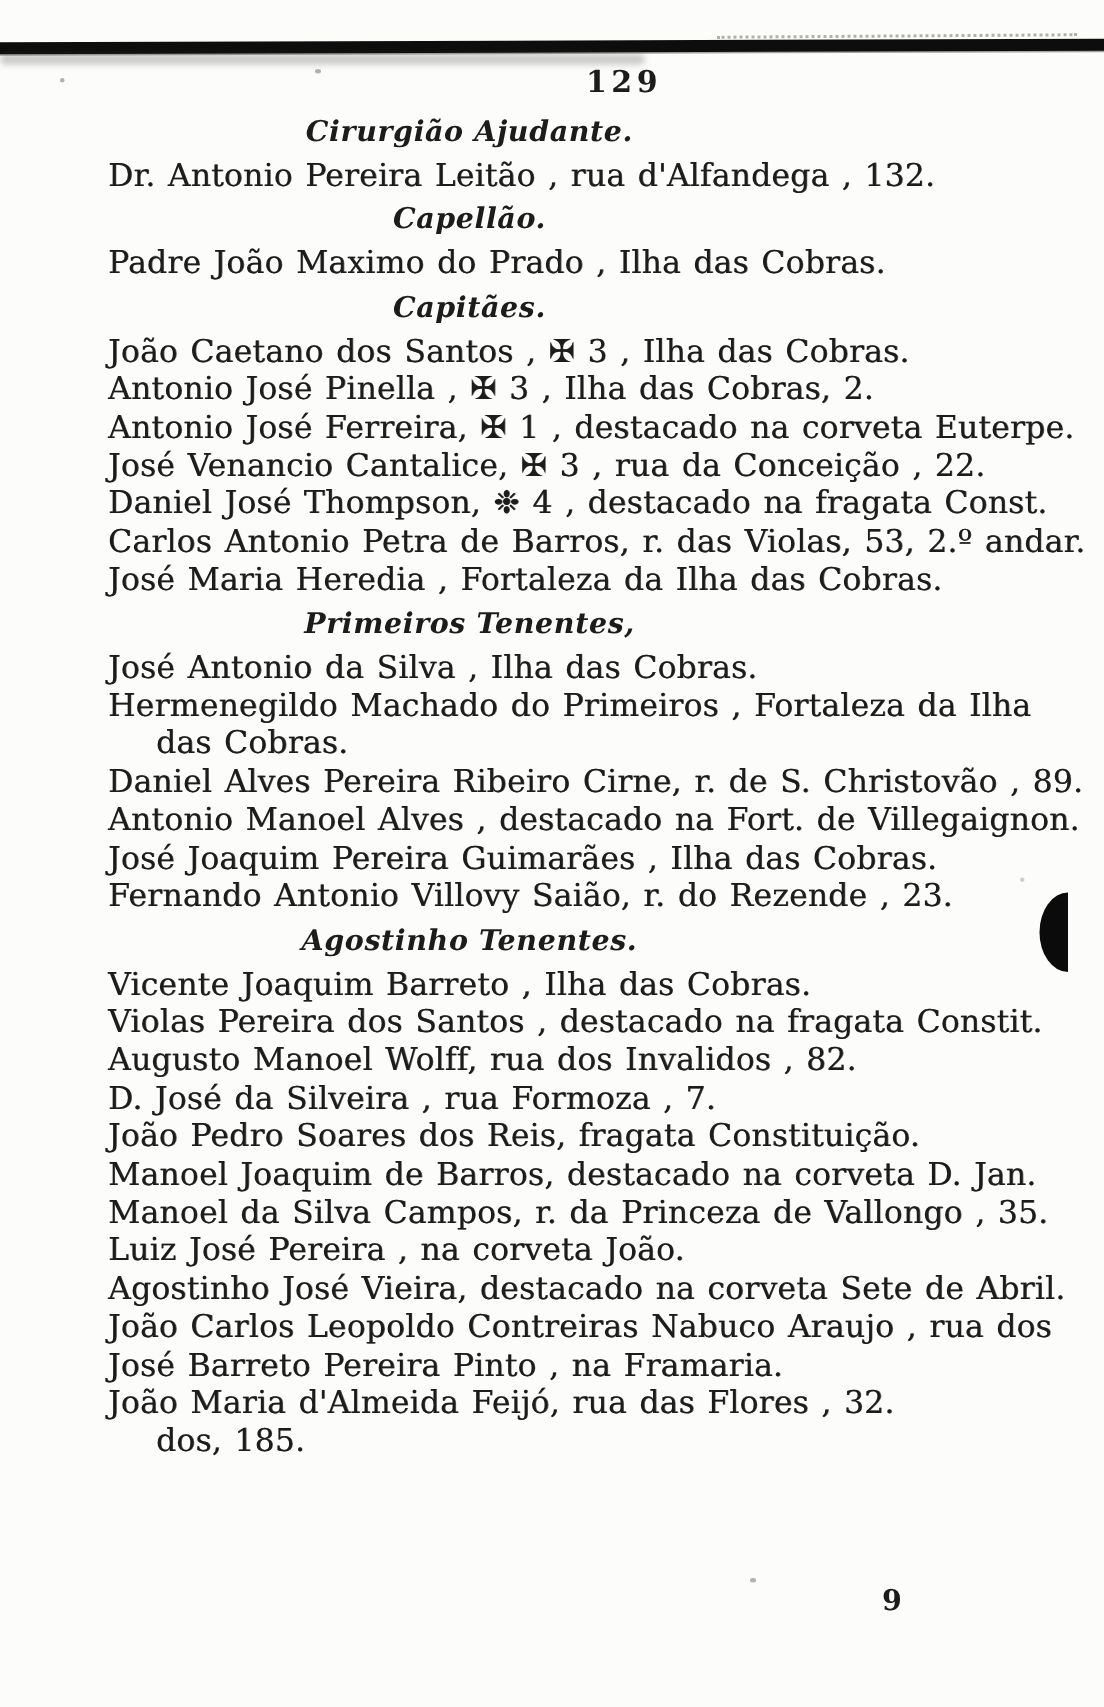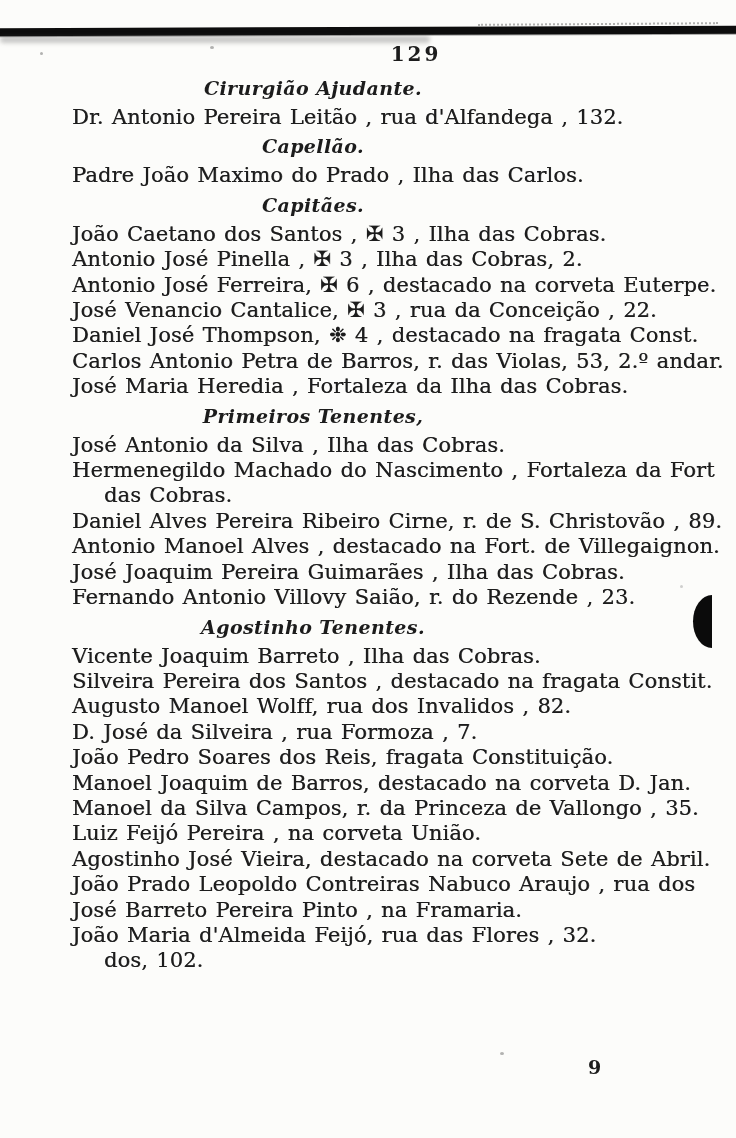--- a/index.html
+++ b/index.html
@@ -103,51 +103,51 @@
   <div class="top-rule"></div>
   <div class="top-rule-smudge"></div>
   <div class="top-rule-dashes"></div>
 
   <div class="page-number">129</div>
 
   <div class="content">
       <h2 class="heading">Cirurgião Ajudante.</h2>
       <p class="line">Dr. Antonio Pereira Leitão , rua d'Alfandega , 132.</p>
       <h2 class="heading">Capellão.</h2>
-      <p class="line">Padre João Maximo do Prado , Ilha das Carlos.</p>
+      <p class="line">Padre João Maximo do Prado , Ilha das Cobras.</p>
       <h2 class="heading">Capitães.</h2>
       <p class="line">João Caetano dos Santos , ✠ 3 , Ilha das Cobras.</p>
       <p class="line">Antonio José Pinella , ✠ 3 , Ilha das Cobras, 2.</p>
-      <p class="line">Antonio José Ferreira, ✠ 6 , destacado na corveta Euterpe.</p>
+      <p class="line">Antonio José Ferreira, ✠ 1 , destacado na corveta Euterpe.</p>
       <p class="line">José Venancio Cantalice, ✠ 3 , rua da Conceição , 22.</p>
       <p class="line">Daniel José Thompson, ❉ 4 , destacado na fragata Const.</p>
       <p class="line">Carlos Antonio Petra de Barros, r. das Violas, 53, 2.º andar.</p>
       <p class="line">José Maria Heredia , Fortaleza da Ilha das Cobras.</p>
       <h2 class="heading">Primeiros Tenentes,</h2>
       <p class="line">José Antonio da Silva , Ilha das Cobras.</p>
-      <p class="line">Hermenegildo Machado do Nascimento , Fortaleza da Fort</p>
+      <p class="line">Hermenegildo Machado do Primeiros , Fortaleza da Ilha</p>
       <p class="line indent">das Cobras.</p>
       <p class="line">Daniel Alves Pereira Ribeiro Cirne, r. de S. Christovão , 89.</p>
       <p class="line">Antonio Manoel Alves , destacado na Fort. de Villegaignon.</p>
       <p class="line">José Joaquim Pereira Guimarães , Ilha das Cobras.</p>
       <p class="line">Fernando Antonio Villovy Saião, r. do Rezende , 23.</p>
       <h2 class="heading">Agostinho Tenentes.</h2>
       <p class="line">Vicente Joaquim Barreto , Ilha das Cobras.</p>
-      <p class="line">Silveira Pereira dos Santos , destacado na fragata Constit.</p>
+      <p class="line">Violas Pereira dos Santos , destacado na fragata Constit.</p>
       <p class="line">Augusto Manoel Wolff, rua dos Invalidos , 82.</p>
       <p class="line">D. José da Silveira , rua Formoza , 7.</p>
       <p class="line">João Pedro Soares dos Reis, fragata Constituição.</p>
       <p class="line">Manoel Joaquim de Barros, destacado na corveta D. Jan.</p>
       <p class="line">Manoel da Silva Campos, r. da Princeza de Vallongo , 35.</p>
-      <p class="line">Luiz Feijó Pereira , na corveta União.</p>
+      <p class="line">Luiz José Pereira , na corveta João.</p>
       <p class="line">Agostinho José Vieira, destacado na corveta Sete de Abril.</p>
-      <p class="line">João Prado Leopoldo Contreiras Nabuco Araujo , rua dos</p>
+      <p class="line">João Carlos Leopoldo Contreiras Nabuco Araujo , rua dos</p>
       <p class="line">José Barreto Pereira Pinto , na Framaria.</p>
       <p class="line">João Maria d'Almeida Feijó, rua das Flores , 32.</p>
-      <p class="line indent">dos, 102.</p>
+      <p class="line indent">dos, 185.</p>
     </div>
 
   <div class="signature-mark">9</div>
 
   <div class="ink-blob"></div>
   <div class="speckle sp1"></div>
   <div class="speckle sp2"></div>
   <div class="speckle sp3"></div>
   <div class="speckle sp4"></div>
   <div class="speckle sp5"></div>

